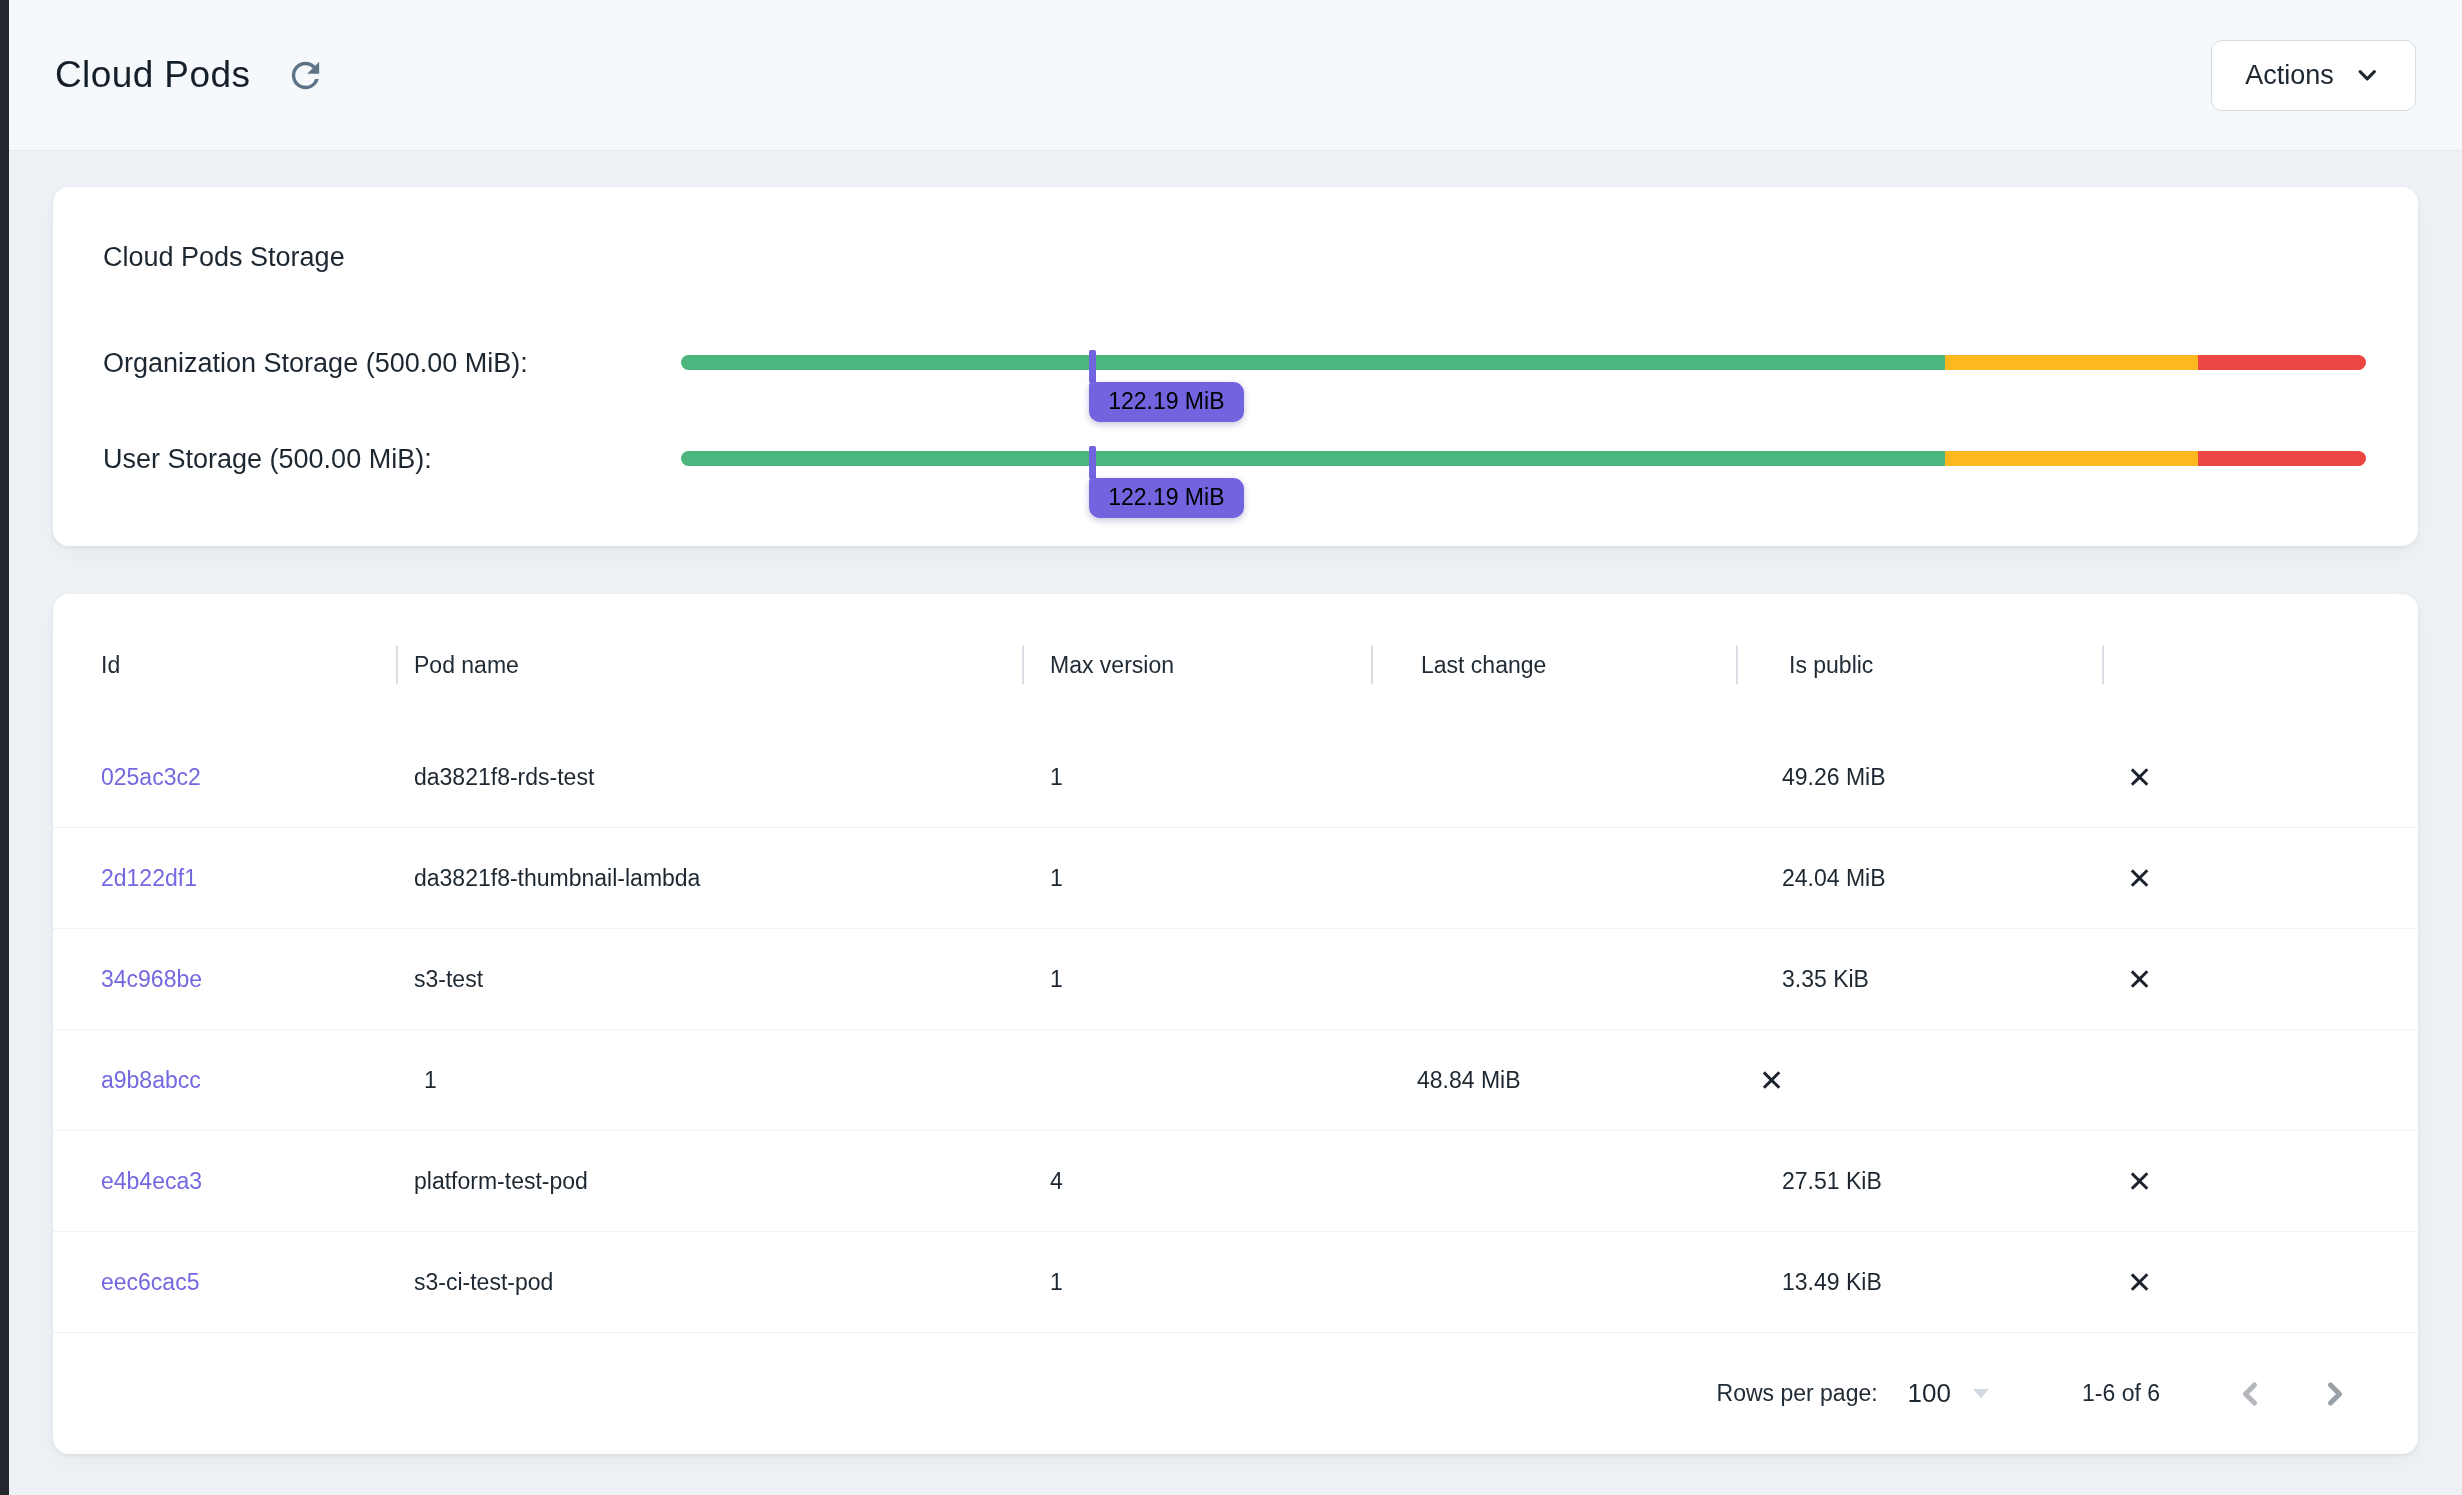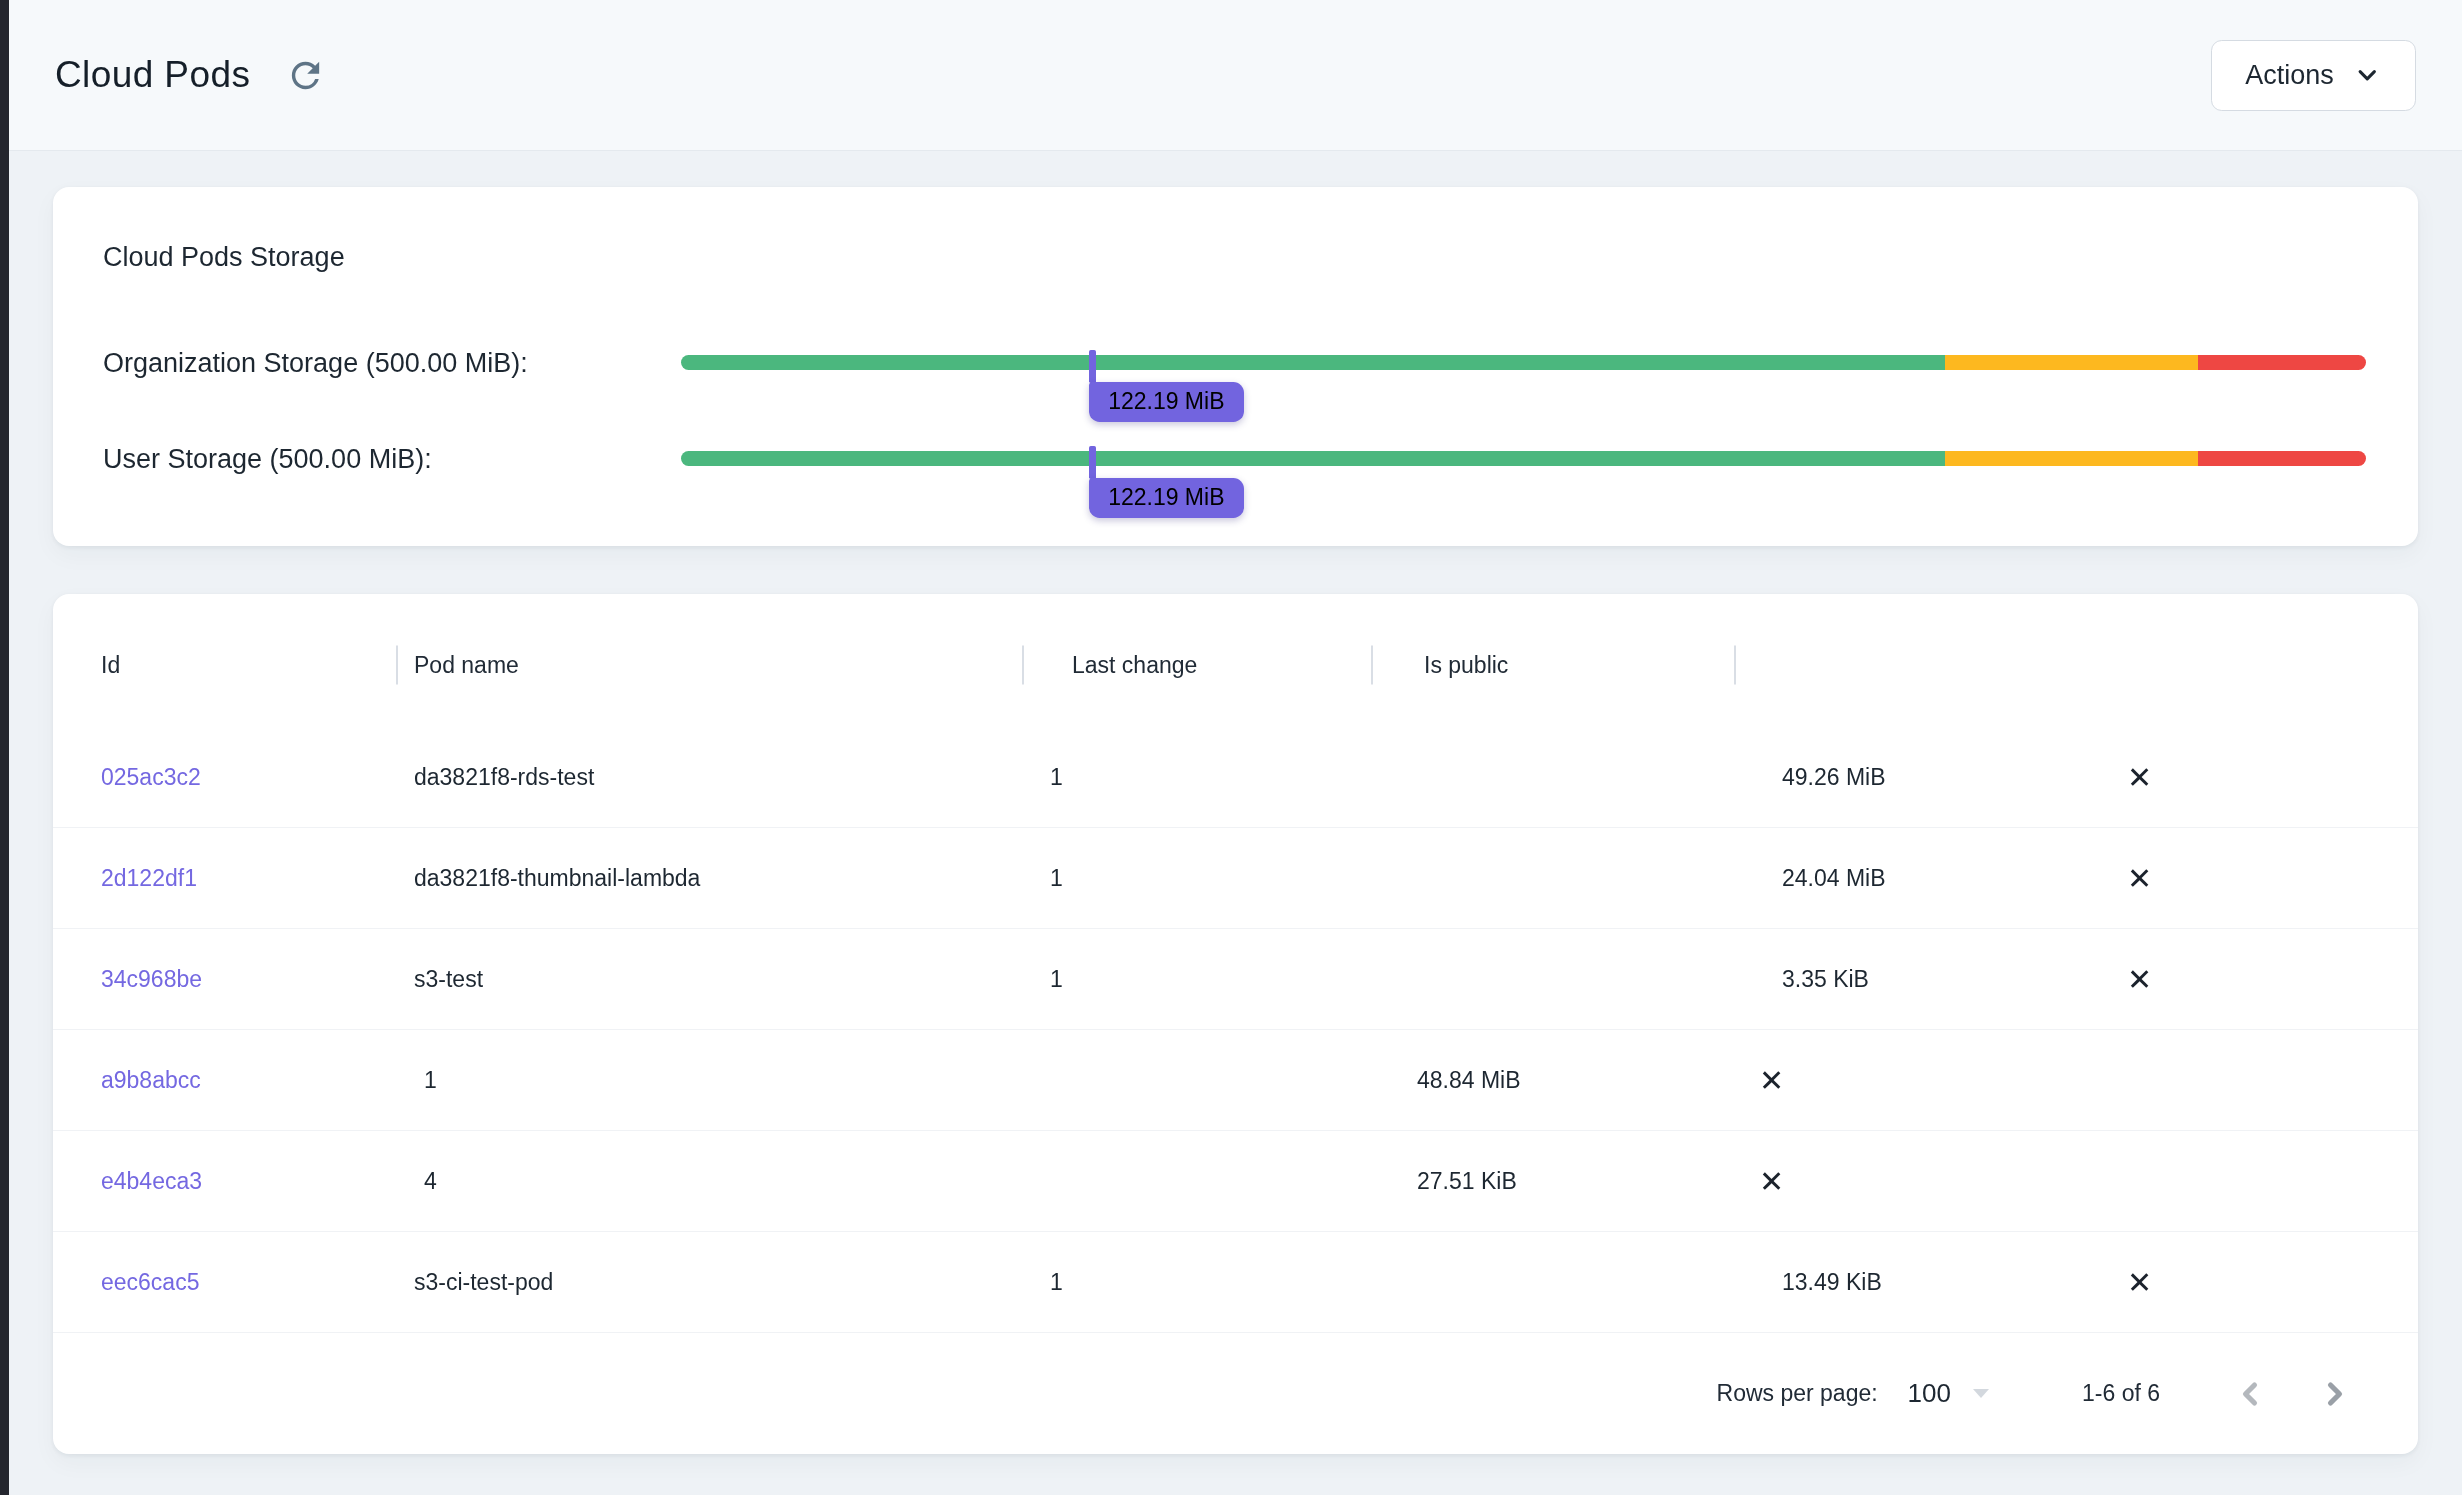--- a/index.html
+++ b/index.html
@@ -188,20 +188,21 @@
       <div class="marker-tick" style="left: calc(24.4% - 3.6px);"></div>
       <div class="marker-tooltip" style="left: calc(24.4% - 3.6px);">122.19 MiB</div>
     </div>
   </div>
 </section>
 
 <section class="card table-card">
   <div class="thead">
     <div class="cell c1">Id</div>
     <div class="cell c2">Pod name</div>
+    <div class="cell c3">Max version</div>
     <div class="cell c4">Last change</div>
     <div class="cell c6">Is public</div>
   </div>
 
   <div class="trow">
     <div class="cell c1"><a class="id-link">025ac3c2</a></div>
     <div class="cell c2">da3821f8-rds-test</div>
     <div class="cell c3">1</div>
     <div class="cell c4"></div>
     <div class="cell c5">49.26 MiB</div>
@@ -225,20 +226,21 @@
   </div>
   <div class="trow">
     <div class="cell c1"><a class="id-link">a9b8abcc</a></div>
     <div class="cell c3">1</div>
     <div class="cell c4"></div>
     <div class="cell c5">48.84 MiB</div>
     <div class="cell c6"><span class="x-glyph">✕</span></div>
   </div>
   <div class="trow">
     <div class="cell c1"><a class="id-link">e4b4eca3</a></div>
+    <div class="cell c2">platform-test-pod</div>
     <div class="cell c3">4</div>
     <div class="cell c4"></div>
     <div class="cell c5">27.51 KiB</div>
     <div class="cell c6"><span class="x-glyph">✕</span></div>
   </div>
   <div class="trow">
     <div class="cell c1"><a class="id-link">eec6cac5</a></div>
     <div class="cell c2">s3-ci-test-pod</div>
     <div class="cell c3">1</div>
     <div class="cell c4"></div>

